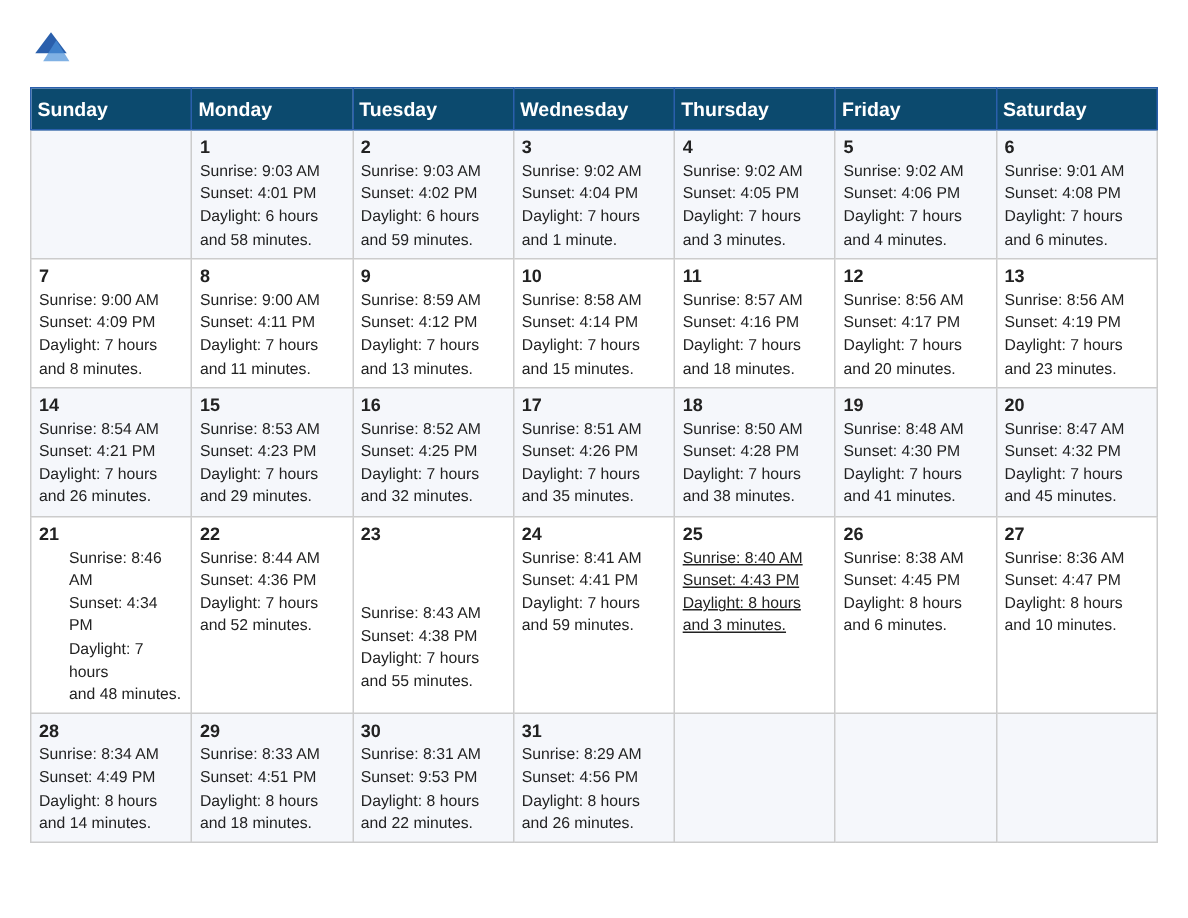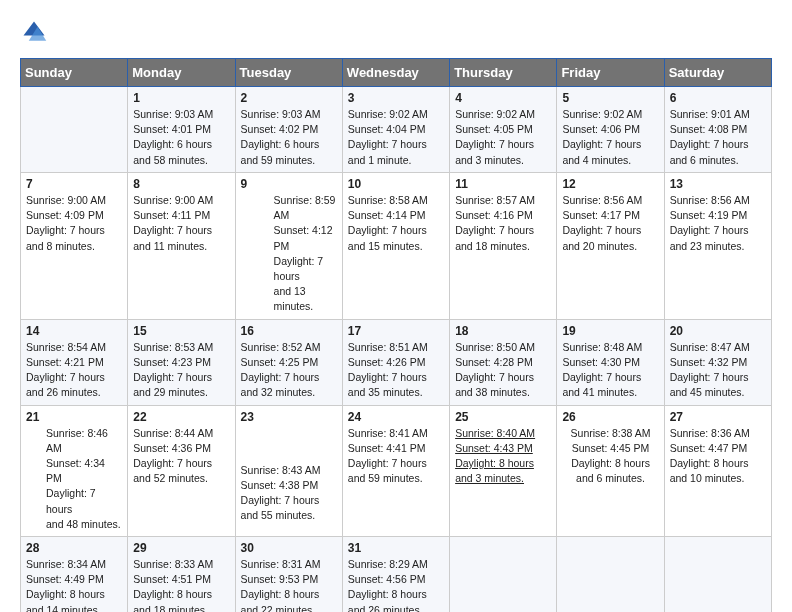--- a/index.html
+++ b/index.html
@@ -50,21 +50,21 @@
     .location {
       font-size: 15px;
       color: #444;
     }
     table {
       width: 100%;
       border-collapse: collapse;
       table-layout: fixed;
     }
     thead tr th {
-      background: #737373;
+      background: #0c4a6e;
       color: #fff;
       font-size: 13px;
       font-weight: bold;
       padding: 6px 4px;
       text-align: left;
       border: 1px solid #2a5fac;
     }
     tbody tr td {
       border: 1px solid #ccc;
       vertical-align: top;
@@ -181,21 +181,21 @@
           </td>
           <td>
             <span class="day-num">8</span>
             <div class="cell-content" style="white-space: pre-line;">Sunrise: 9:00 AM
 Sunset: 4:11 PM
 Daylight: 7 hours
 and 11 minutes.</div>
           </td>
           <td>
             <span class="day-num">9</span>
-            <div class="cell-content" style="white-space: pre-line; margin-left: 33px;">Sunrise: 8:59 AM
+            <div class="cell-content" style="white-space: pre-line;">Sunrise: 8:59 AM
 Sunset: 4:12 PM
 Daylight: 7 hours
 and 13 minutes.</div>
           </td>
           <td>
             <span class="day-num">10</span>
             <div class="cell-content" style="white-space: pre-line;">Sunrise: 8:58 AM
 Sunset: 4:14 PM
 Daylight: 7 hours
 and 15 minutes.</div>
@@ -304,21 +304,21 @@
           </td>
           <td>
             <span class="day-num">25</span>
             <div class="cell-content" style="white-space: pre-line; text-decoration: underline;">Sunrise: 8:40 AM
 Sunset: 4:43 PM
 Daylight: 8 hours
 and 3 minutes.</div>
           </td>
           <td>
             <span class="day-num">26</span>
-            <div class="cell-content" style="white-space: pre-line; text-align: center;">Sunrise: 8:38 AM
+            <div class="cell-content" style="white-space: pre-line;">Sunrise: 8:38 AM
 Sunset: 4:45 PM
 Daylight: 8 hours
 and 6 minutes.</div>
           </td>
           <td>
             <span class="day-num">27</span>
             <div class="cell-content" style="white-space: pre-line;">Sunrise: 8:36 AM
 Sunset: 4:47 PM
 Daylight: 8 hours
 and 10 minutes.</div>

